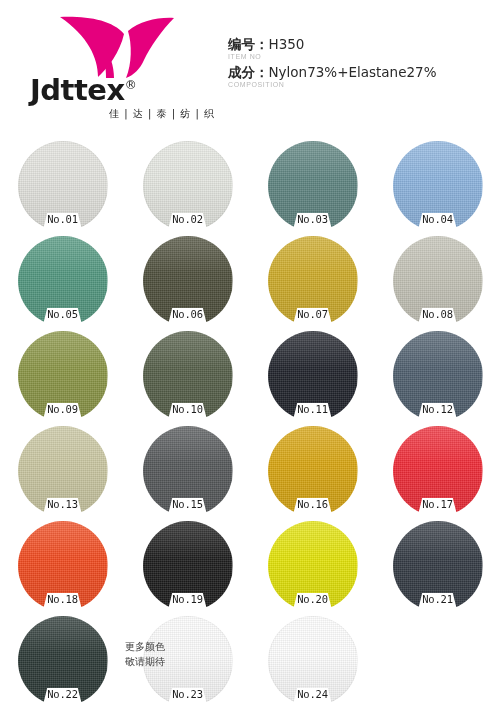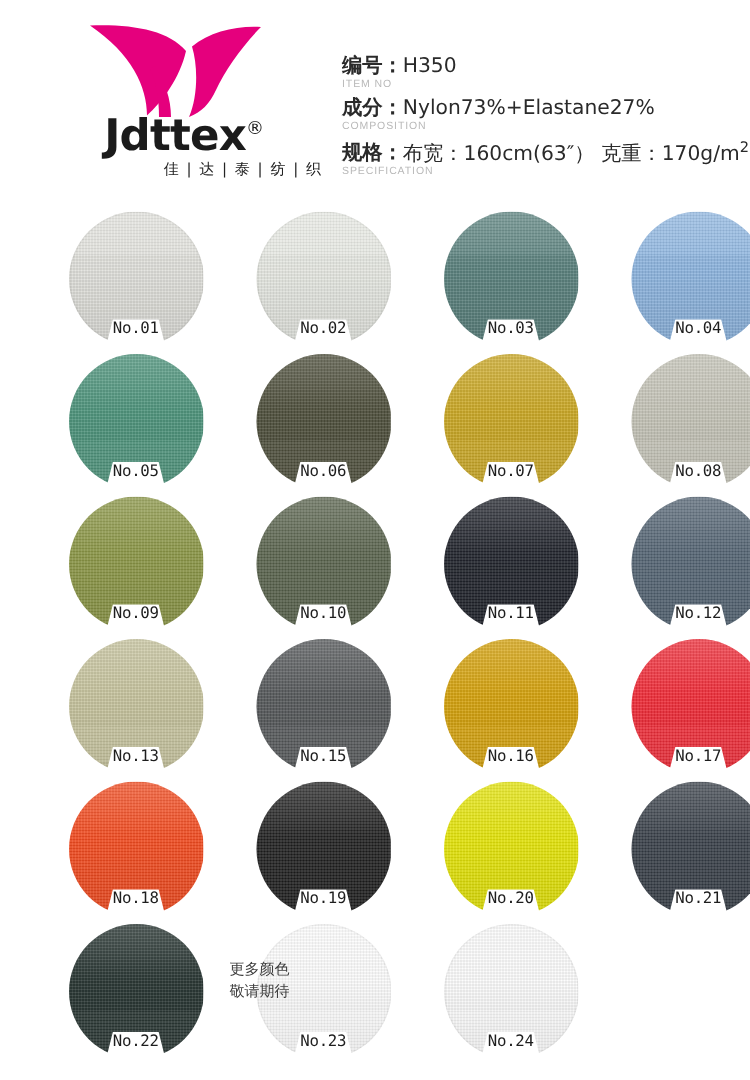--- a/index.html
+++ b/index.html
@@ -44,21 +44,21 @@
     top: 0;
     width: 120px;
     height: 66px;
   }
 
   .brand-word {
     position: absolute;
     left: 0;
     top: 62px;
     width: 185px;
-    text-align: center;
+    text-align: left;
     font-family: "DejaVu Sans", sans-serif;
     font-weight: bold;
     font-size: 29px;
     letter-spacing: -0.5px;
     color: #1b1b1b;
     line-height: 1;
   }
 
   .brand-word .reg {
     font-size: 12px;
@@ -111,21 +111,20 @@
 
   
   .grid {
     position: absolute;
     left: 0;
     top: 139px;
     width: 500px;
     display: grid;
     grid-template-columns: repeat(4, 125px);
     grid-auto-rows: 95px;
-    padding-left: 28px;
   }
 
   .cell {
     position: relative;
     width: 125px;
     height: 95px;
   }
 
   
   .disc {
@@ -219,26 +218,20 @@
         <div class="spec-sub">ITEM NO</div>
       </div>
 
       <div class="spec-row">
         <div class="spec-main">
           <span class="k">成分：</span><span class="v">Nylon73%+Elastane27%</span>
         </div>
         <div class="spec-sub">COMPOSITION</div>
       </div>
 
-      <div class="spec-row">
-        <div class="spec-main">
-          <span class="k">规格：</span><span class="v">布宽：160cm(63″） 克重：170g/m</span><span class="sup">2</span>
-        </div>
-        <div class="spec-sub">SPECIFICATION</div>
-      </div>
 
     </div>
   </div>
 
   <div class="grid" id="swatch-grid">
       <div class="cell">
         <div class="disc pale" style="background: rgb(226, 226, 221);"></div>
         <div class="swatch-label">No.01</div>
       </div>
       <div class="cell">

